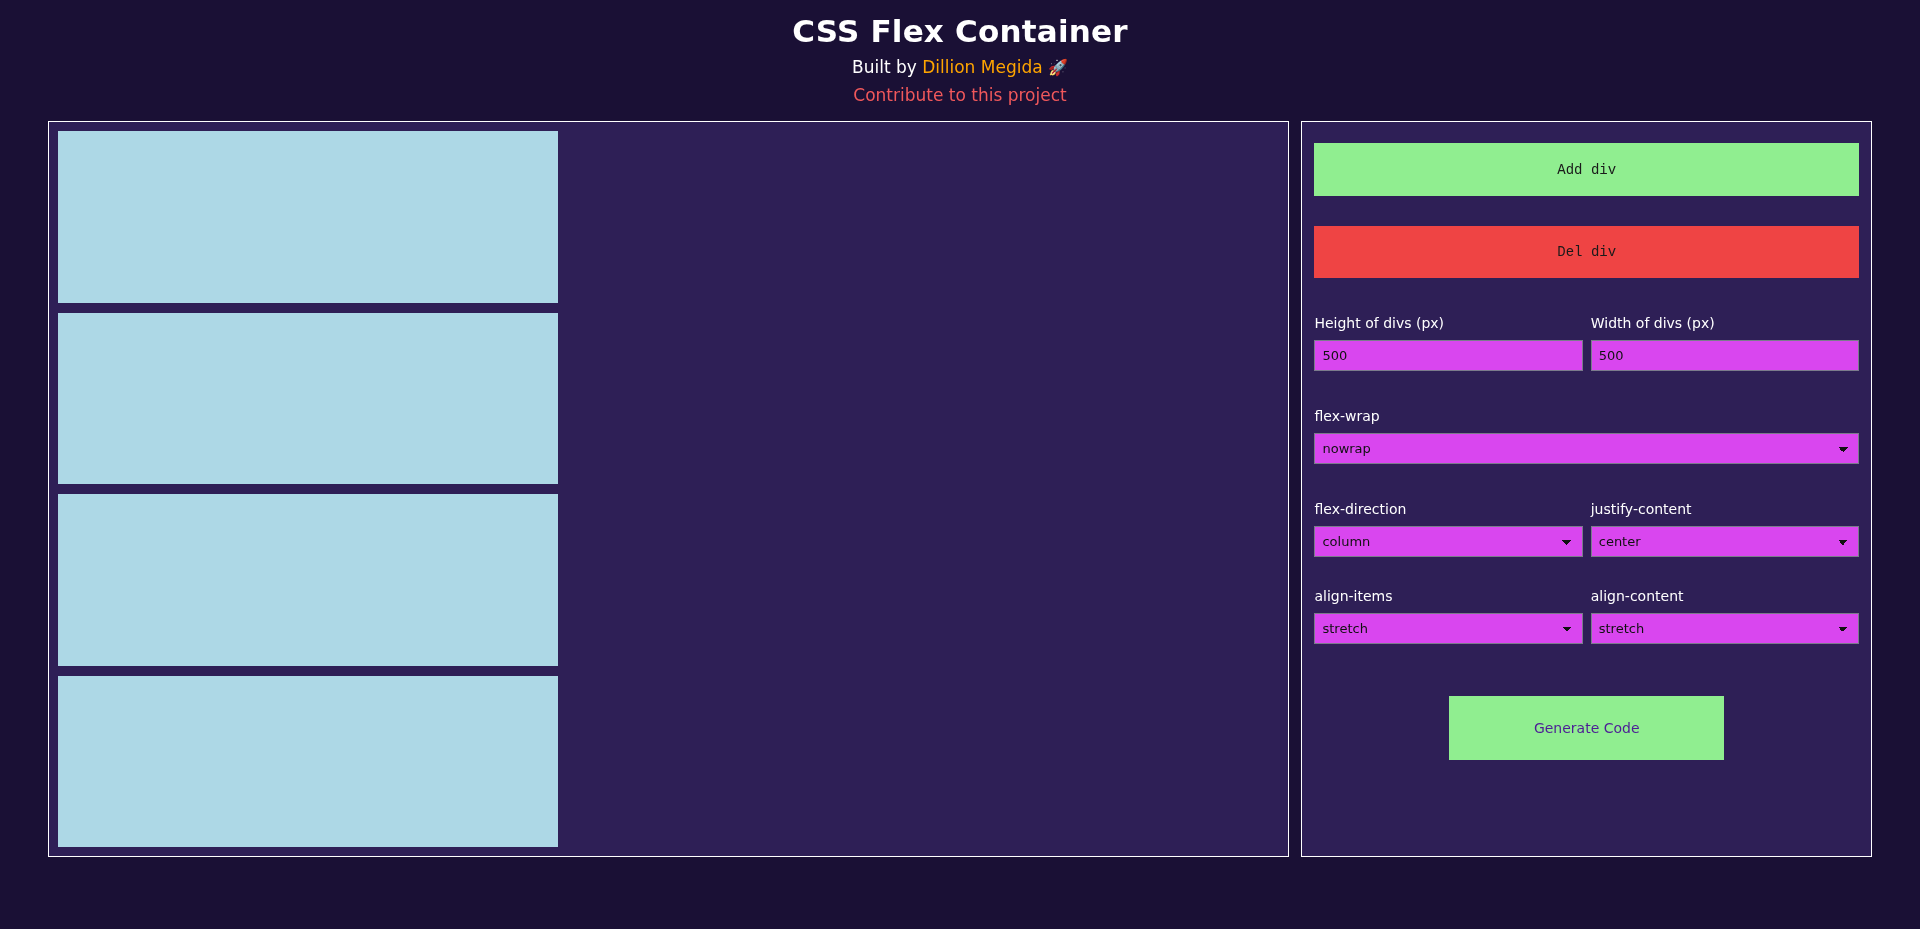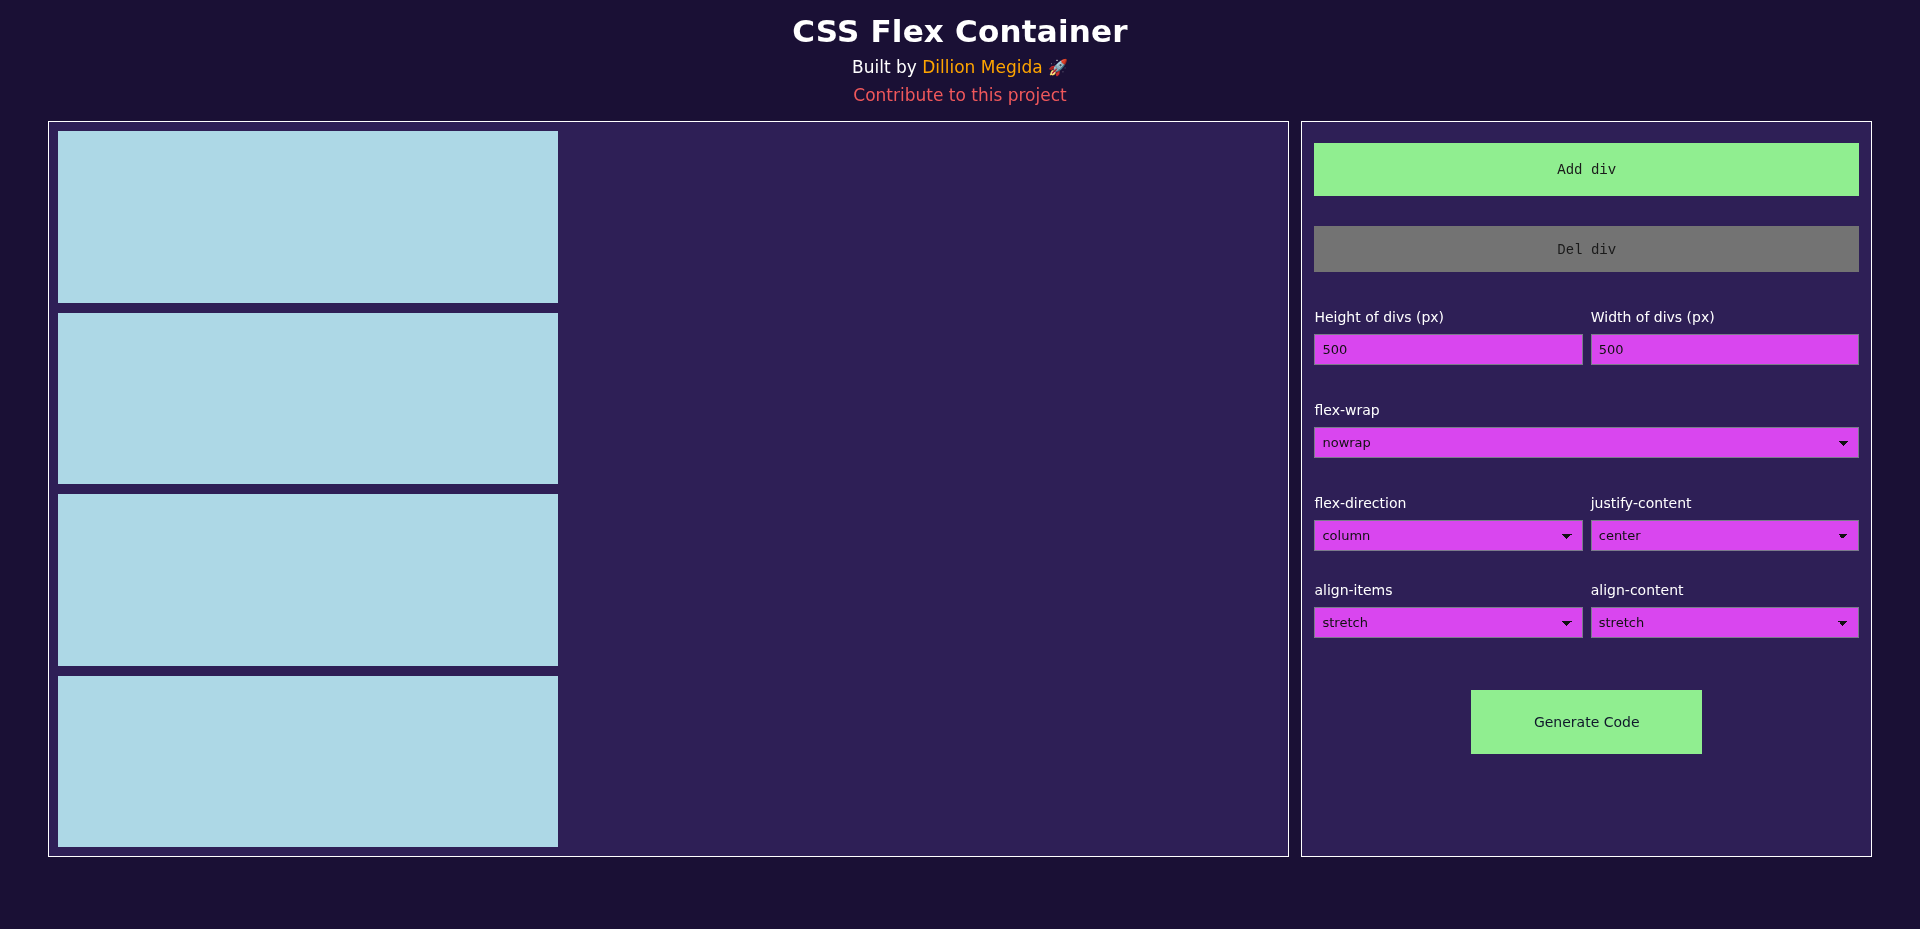--- a/index.html
+++ b/index.html
@@ -99,22 +99,22 @@
     color: #1a1a1a;
     cursor: pointer;
     padding: 16px;
   }
   .add-btn {
     background: #90ee90;
     height: 53px;
     margin-top: 11px;
   }
   .del-btn {
-    background: #737373;
-    height: 46px;
+    background: #ef4444;
+    height: 52px;
     margin-top: 30px;
     text-align: center;
   }
 
   .field-row {
     display: flex;
     gap: 8px;
     margin-top: 36px;
   }
   .field-row.tight { margin-top: 30px; }
@@ -155,28 +155,28 @@
     background-size: 5px 5px, 5px 5px;
     background-repeat: no-repeat;
   }
 
   .generate-wrap {
     margin-top: 52px;
     display: flex;
     justify-content: center;
   }
   .generate-btn {
-    width: 231px;
+    width: 275px;
     height: 64px;
     background: #90ee90;
     border: none;
     outline: none;
     font-size: 14px;
     font-family: "DejaVu Sans", "Liberation Sans", sans-serif;
-    color: #0f172a;
+    color: #4c1d95;
     cursor: pointer;
   }
 </style>
 </head>
 <body>
 
 <div class="header">
   <h1 class="app-title">CSS Flex Container</h1>
   <p class="built-by">
     <span>Built by</span>

